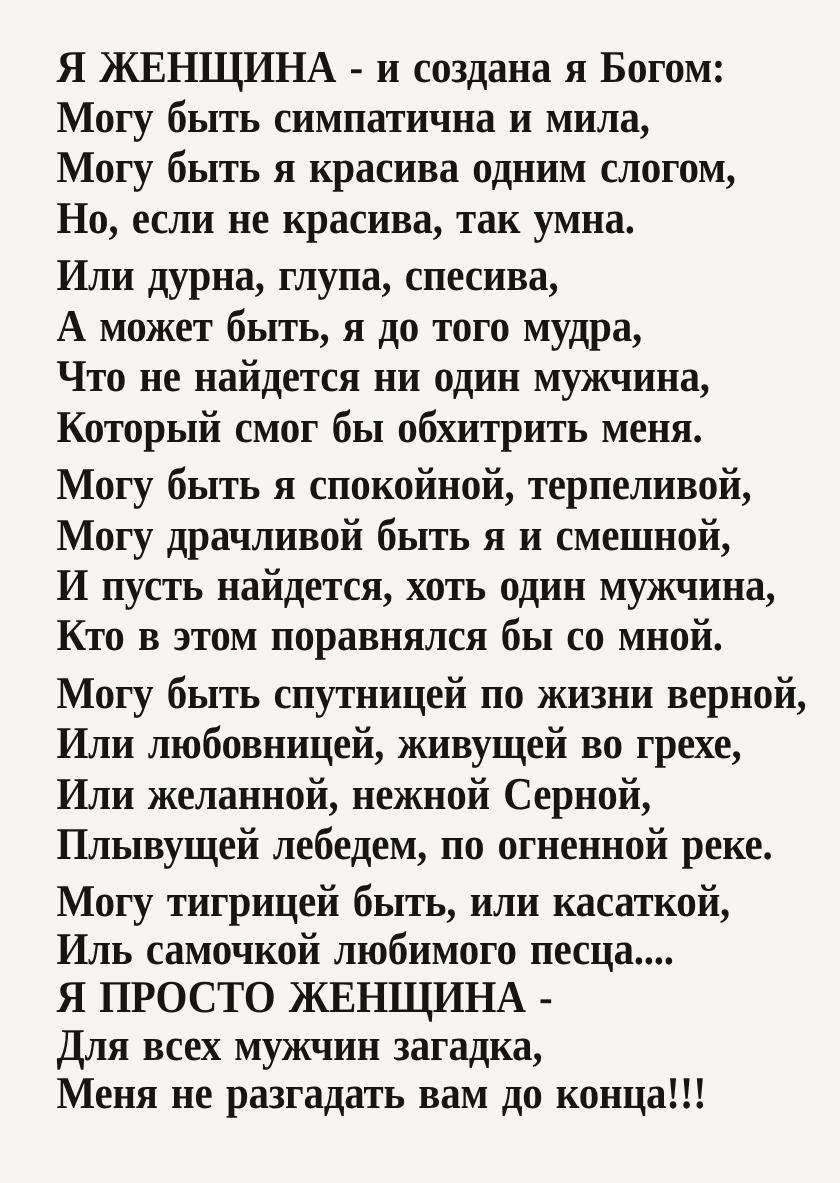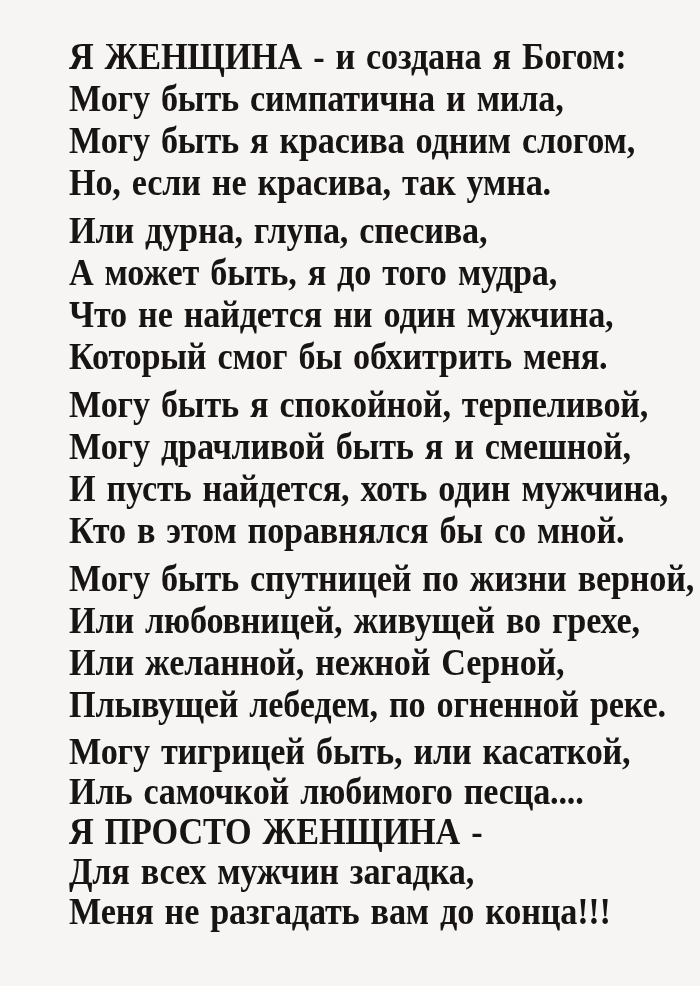--- a/index.html
+++ b/index.html
@@ -9,21 +9,21 @@
   body {
     width: 700px;
     height: 986px;
     overflow: hidden;
     background: var(--page-bg, #f6f5f4);
   }
   .poem-page {
     box-sizing: border-box;
     width: 700px;
     height: 986px;
-    padding: 35px 14px 0 69px;
+    padding: 35px 14px 0 47px;
     font-family: "Liberation Serif", "DejaVu Serif", serif;
     font-weight: 700;
     font-size: 38px;
     line-height: 42px;
     color: var(--page-fg, #171413);
     letter-spacing: -0.2px;
     word-spacing: 0.08em;
   }
   .stanza {
     margin: 0 0 6px 0;

